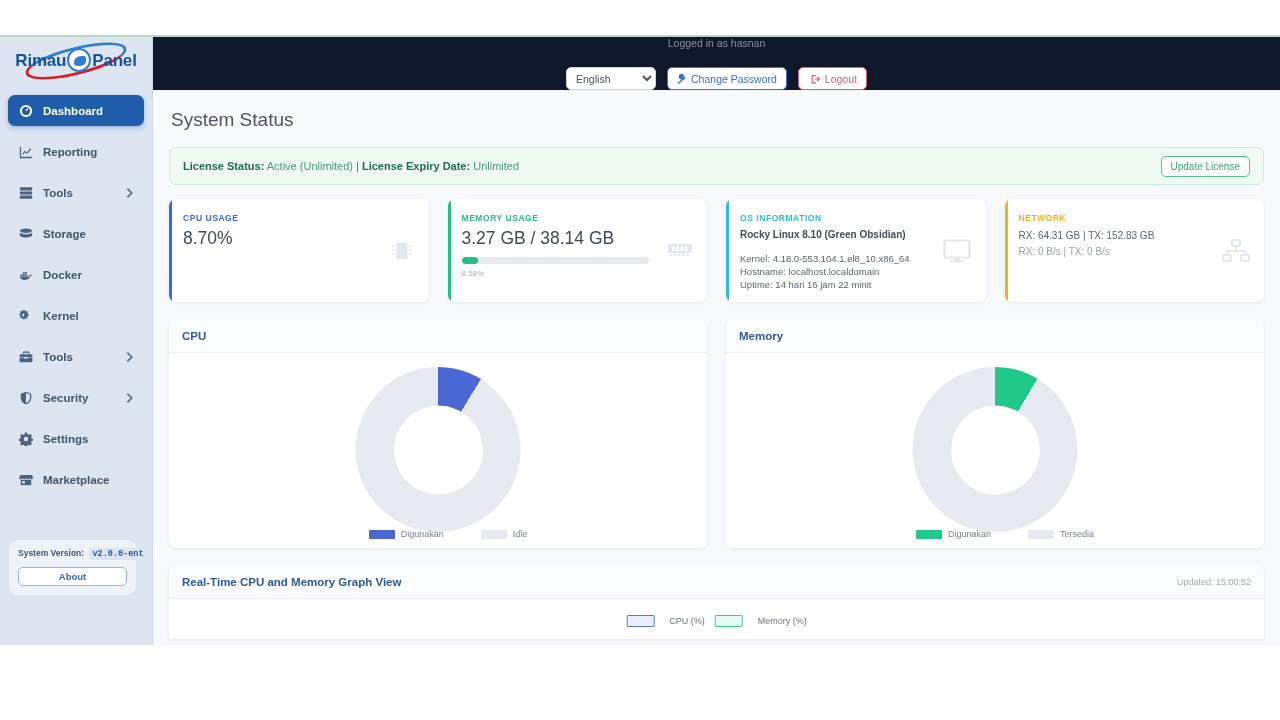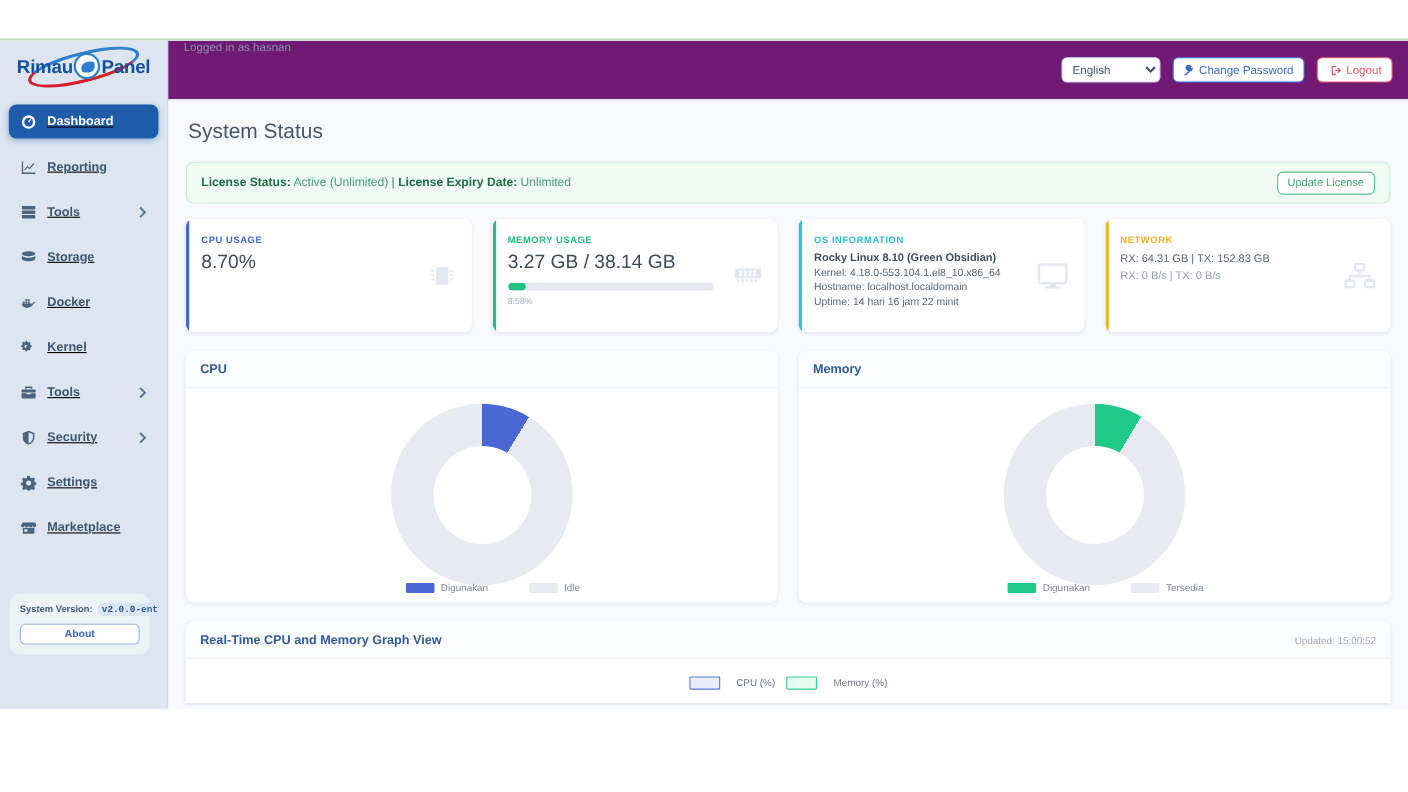--- a/index.html
+++ b/index.html
@@ -16,21 +16,20 @@
   .top-strip { position:absolute; left:0; top:0; width:1280px; height:35px; background:#ffffff; }
   .green-rule { position:absolute; left:0; top:35px; width:1280px; height:2px; background:#b9d8c2; }
 
   .app { position:absolute; left:0; top:37px; width:1280px; height:608px; overflow:hidden; background:#f7f9fc; }
 
   
   .sidebar {
     position:absolute; left:0; top:0; width:153px; height:608px;
     background:#dce5f0;
     border-right:1px solid #cdd9e7;
-    text-decoration:underline;
   }
   .brand { height:44px; display:flex; align-items:center; justify-content:center; padding-top:6px;}
   .brand-logo { position:relative; width:132px; height:34px; }
   .brand-text { position:absolute; left:0; top:6px; width:132px; text-align:center;
      font-size:17px; font-weight:bold; letter-spacing:-0.2px; color:#14519e; }
   .brand-text .p2 { color:#14519e; }
   .swoosh-blue, .swoosh-red {
     position:absolute; left:14px; top:2px; width:104px; height:28px;
     border-radius:50%; border:3px solid transparent;
   }
@@ -72,22 +71,22 @@
   }
   .about-btn {
     margin-top:7px; display:block; width:100%; height:19px; line-height:17px;
     border:1px solid #9bb4dd; border-radius:5px; background:#ffffff;
     color:#3468c0; font-size:9.5px; font-weight:bold; cursor:pointer;
   }
 
   
   .content { position:absolute; left:153px; top:0; right:0; height:608px; background:#f7f9fc; }
   .topbar {
-    height:54px; background:#701a75; border-bottom:1px solid #eef1f5;
-    display:flex; justify-content:space-between; padding:0 14px 0 14px;
+    height:54px; background:#0f172a; border-bottom:1px solid #eef1f5;
+    display:flex; align-items:center; justify-content:space-between; padding:0 14px 0 14px;flex-direction:column;
   }
   .logged-in { font-size:10.5px; color:#8892a4; }
   .topbar-right { display:flex; align-items:center; gap:11px; }
   .lang-select {
     width:90px; height:23px; font-size:10.5px; color:#44546b; padding:0 5px;
     border:1px solid #ced6e0; border-radius:5px; background:#ffffff;
     font-family:"Liberation Sans", sans-serif;
   }
   .btn-outline {
     display:inline-flex; align-items:center; gap:4px; height:23px; padding:0 9px;
@@ -132,21 +131,21 @@
   .l-cyan { color:#2bbfd6; } .l-orange { color:#f2b01e; }
   .stat-value { font-size:17.5px; color:#3f4a5a; font-weight:normal; }
   .stat-ico { position:absolute; right:14px; top:50%; transform:translateY(-50%); opacity:.85;}
   .stat-ico svg { display:block; fill:#dfe3ee; }
 
   .mem-bar { width:187px; height:7px; background:#e6e9ef; border-radius:4px; margin-top:8px; overflow:hidden; }
   .mem-bar-fill { height:100%; background:#21c281; border-radius:4px; }
   .mem-pct { font-size:8px; color:#a4adbd; margin-top:5px; }
 
   .os-line  { font-size:9.5px; color:#5b6676; line-height:13px; }
-  .os-line.bold { font-weight:bold; color:#414c5d; font-size:10px; margin-bottom:1px; }
+  .os-line.bold { font-weight:bold; color:#414c5d; font-size:10px; margin-bottom:11px; }
   .net-line { font-size:10px; color:#5b6676; line-height:16px; }
   .net-line.dim { color:#9aa3b2; }
 
   
   .chart-row { display:flex; gap:19px; margin-bottom:17px; }
   .panel { flex:1 1 0; background:#ffffff; border-radius:7px; box-shadow:0 1px 3px rgba(22,40,70,.09); overflow:hidden; }
   .panel-head {
     height:34px; display:flex; align-items:center; justify-content:space-between;
     padding:0 13px; border-bottom:1px solid #eceff4; background:#fbfcfe;
   }

